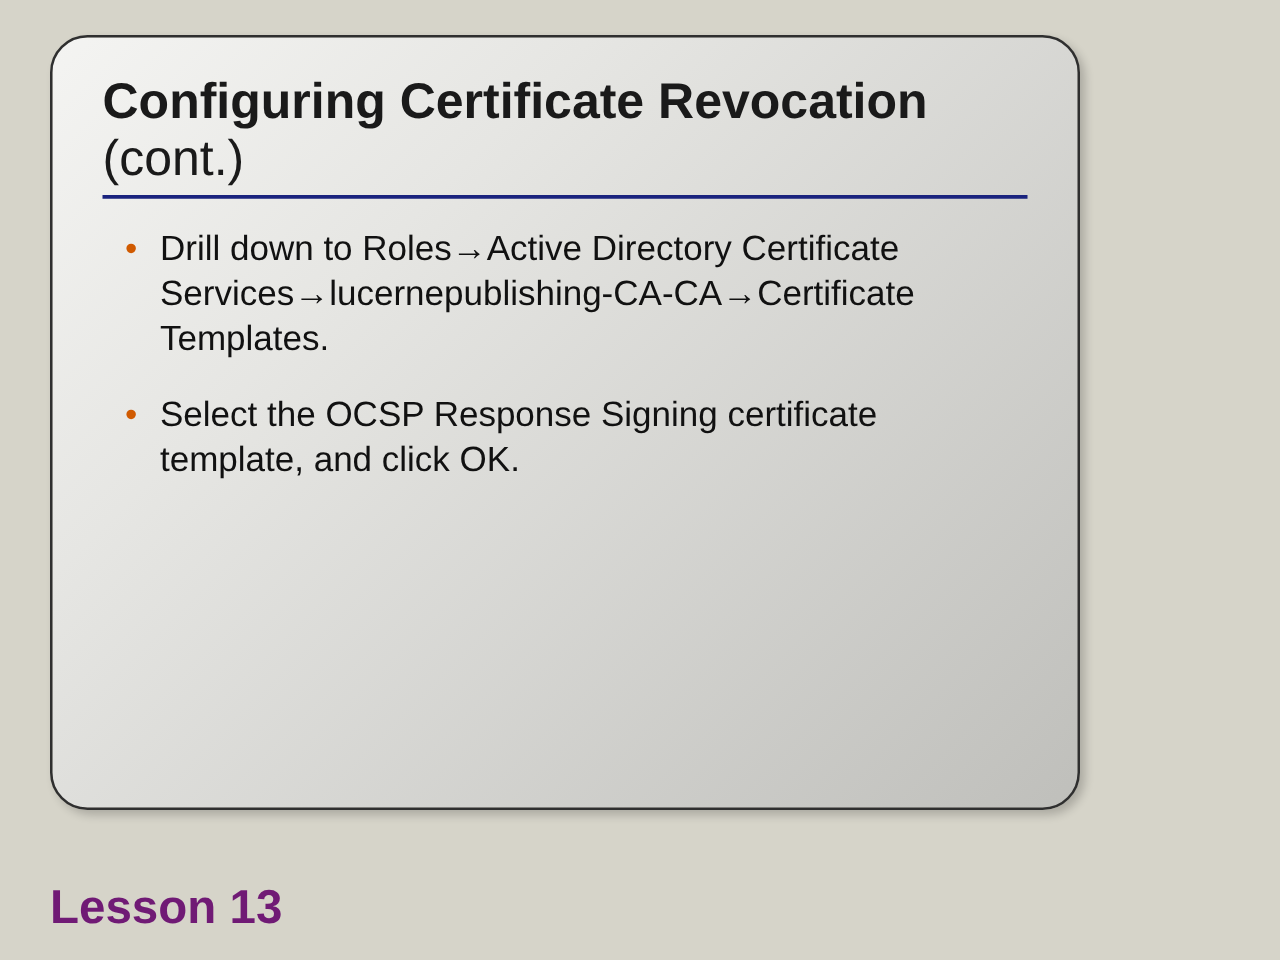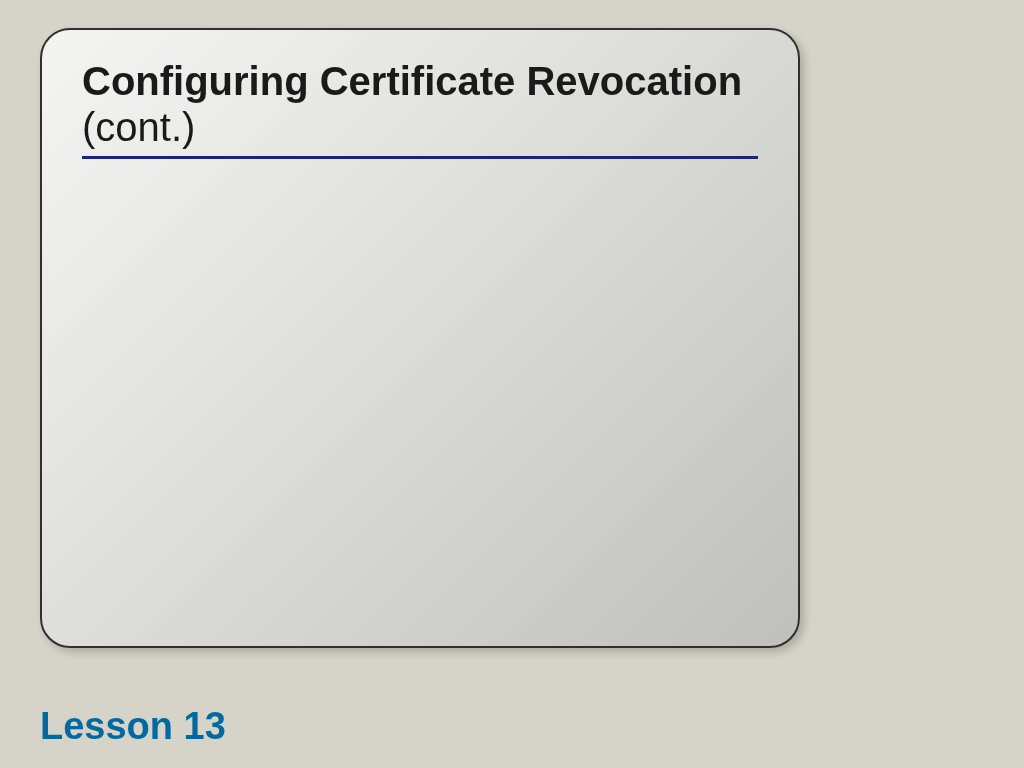--- a/index.html
+++ b/index.html
@@ -8,21 +8,21 @@
     width: 1024px;
     height: 768px;
     background: #d6d4c9;
     font-family: Verdana, Geneva, sans-serif;
     overflow: hidden;
   }
   .slide-container {
     position: absolute;
     left: 40px;
     top: 28px;
-    width: 760px;
+    width: 824px;
     height: 620px;
     background: linear-gradient(135deg, #f4f4f2 0%, #e6e6e3 30%, #bfbfbb 100%);
     border: 2px solid #2f2f2f;
     border-radius: 30px;
     box-shadow: 4px 4px 8px rgba(0,0,0,0.2);
     box-sizing: border-box;
     padding: 28px 40px 20px 40px;
   }
   .title-line {
     font-size: 40px;
@@ -59,28 +59,30 @@
     font-size: 28px;
     line-height: 1.28;
   }
   .footer-label {
     position: absolute;
     left: 40px;
     bottom: 20px;
     font-family: "Trebuchet MS", Verdana, sans-serif;
     font-size: 38px;
     font-weight: 700;
-    color: #0369a1;
+    color: #701a75;
   }
 </style>
 </head>
 <body>
 
 <div class="slide-container">
   <div class="title-line">
     <span class="title-bold">Configuring Certificate Revocation</span><span class="title-cont"> (cont.)</span>
   </div>
   <hr class="rule">
   <ul class="bullets">
+    <li><span>Drill down to Roles→Active Directory Certificate Services→lucernepublishing-CA-CA→Certificate Templates.</span></li>
+    <li><span>Select the OCSP Response Signing certificate template, and click OK.</span></li>
   </ul>
 </div>
 
 <div class="footer-label">Lesson 13</div>
 
 </body></html>

